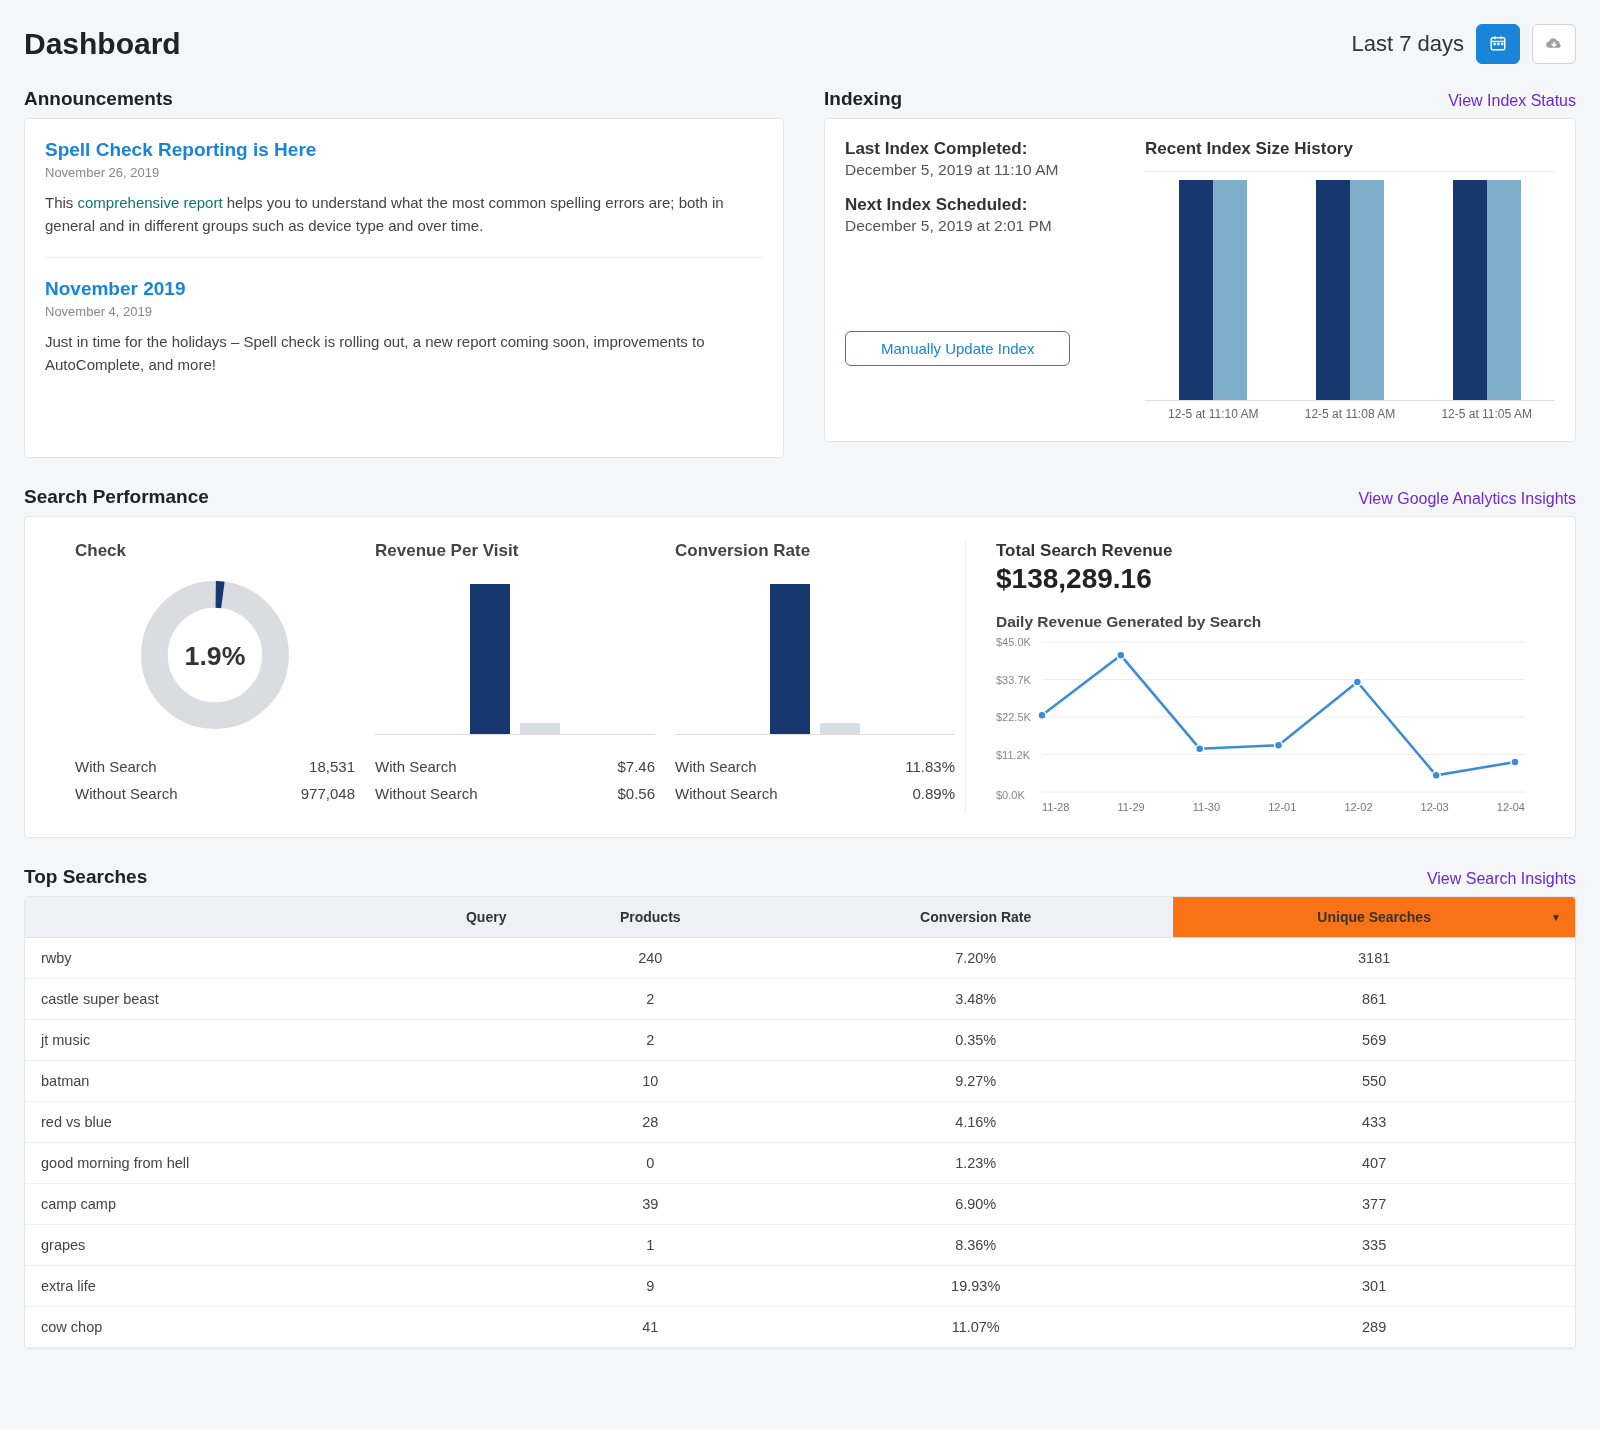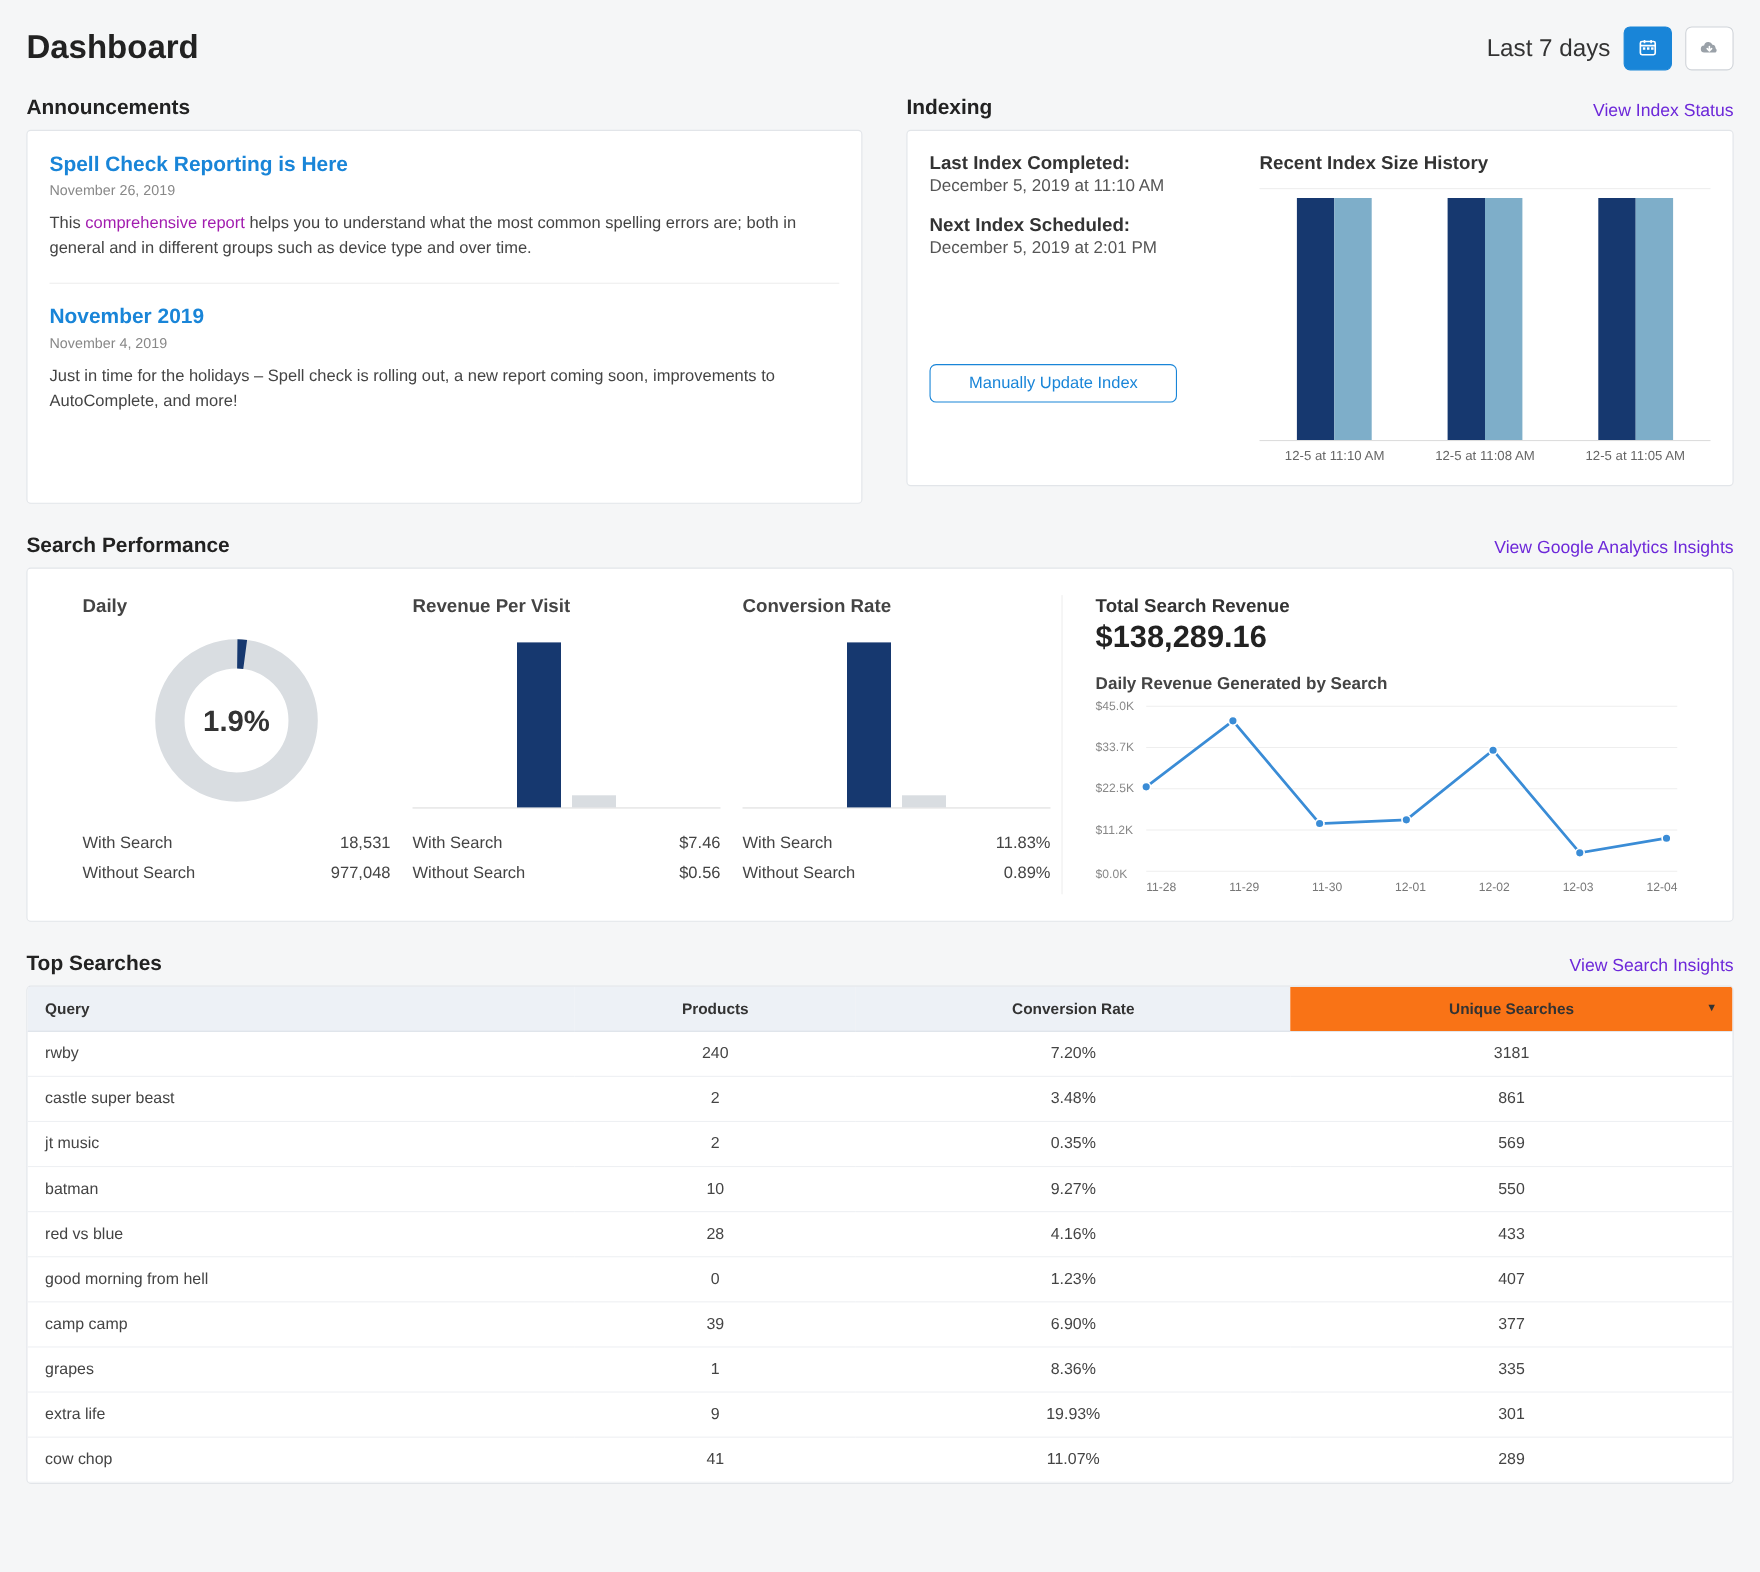--- a/index.html
+++ b/index.html
@@ -23,21 +23,21 @@
   .section-head { display: flex; justify-content: space-between; align-items: flex-end; margin-bottom: 8px; }
   .section-title { font-size: 19px; font-weight: 600; color: #222; }
   .link { color: #6d28d9; cursor: pointer; font-size: 16px; }
   .card {
     background: #fff; border: 1px solid #e2e5e9; border-radius: 4px; padding: 20px;
   }
   .row1 { display: grid; grid-template-columns: 760px 1fr; gap: 40px; margin-bottom: 28px; }
   .announce-title { color: #1985d8; font-size: 19px; font-weight: 700; margin-bottom: 4px; cursor: pointer; }
   .announce-date { color: #888; font-size: 13px; margin-bottom: 12px; }
   .announce-body { color: #444; font-size: 15px; line-height: 1.5; }
-  .announce-body .ilink { color: #a21caf; cursor: pointer; margin-top: 36px; }
+  .announce-body .ilink { color: #0f766e; cursor: pointer; margin-top: 36px; }
   .announce-divider { border: none; border-top: 1px solid #eee; margin: 20px 0; }
   .index-grid { display: grid; grid-template-columns: 280px 1fr; gap: 20px; }
   .index-label { font-size: 17px; font-weight: 700; color: #333; }
   .index-value { font-size: 15.5px; color: #555; margin-bottom: 16px; margin-top:2px;}
   .btn-outline {
     border: 1px solid #1985d8; color: #1985d8; background: #fff; border-radius: 6px;
     padding: 8px 35px; font-size: 15px; cursor: pointer; margin-top: 80px;
   }
   .chart-title { font-size: 17px; font-weight: 700; color: #333; margin-bottom: 12px; }
   .index-chart { display: flex; justify-content: space-around; align-items: flex-end; height: 230px; border-bottom:1px solid #ddd; position:relative;}
@@ -62,21 +62,21 @@
   .rev-sub { font-size:15.5px; font-weight:700; color:#444; margin-bottom:6px;}
   .line-chart { position:relative; height:160px; }
   .ytick { position:absolute; left:0; font-size:11px; color:#888; transform:translateY(-50%);}
   .xlabels { display:flex; justify-content:space-between; font-size:11px; color:#777; margin-top:4px; padding-left:46px;}
   .table-section .card { padding:0; overflow:hidden;}
   table { width:100%; border-collapse:collapse; }
   thead th {
     background:#edf1f6; font-size:14px; font-weight:700; color:#333; padding:12px 16px; text-align:center;
     border-bottom:1px solid #dde2e8;
   }
-  thead th:first-child { text-align:left; }
+  thead th:first-child { text-align:right; }
   thead th.sorted { background:#f97316; position:relative;}
   tbody td { padding:12px 16px; border-bottom:1px solid #eef0f3; font-size:14.5px; color:#444; text-align:center;}
   tbody td:first-child { text-align:left; }
   .sort-caret { font-size:10px; position:absolute; right:14px; top:50%; transform:translateY(-50%);}
 </style>
 </head>
 <body>
 
 <div class="header">
   <div class="page-title">Dashboard</div>
@@ -173,21 +173,21 @@
 </div>
 
 <div class="perf-section">
   <div class="section-head">
     <div class="section-title">Search Performance</div>
     <div class="link">View Google Analytics Insights</div>
   </div>
   <div class="card perf-card">
 
     <div class="metric">
-      <div class="metric-title">Daily</div>
+      <div class="metric-title">Check</div>
       <div class="donut-wrap">
         <svg width="160" height="160" viewBox="0 0 42 42">
           <circle cx="21" cy="21" r="15.9" fill="none" stroke="#d9dde1" stroke-width="7"></circle>
           <circle cx="21" cy="21" r="15.9" fill="none" stroke="#16386f" stroke-width="7" stroke-dasharray="1.9 98.1" stroke-dashoffset="25"></circle>
           <text x="21" y="23.5" text-anchor="middle" font-size="7" font-weight="700" fill="#333">1.9%</text>
         </svg>
       </div>
       <div class="metric-row">
           <span>With Search</span>
           <span>18,531</span>

